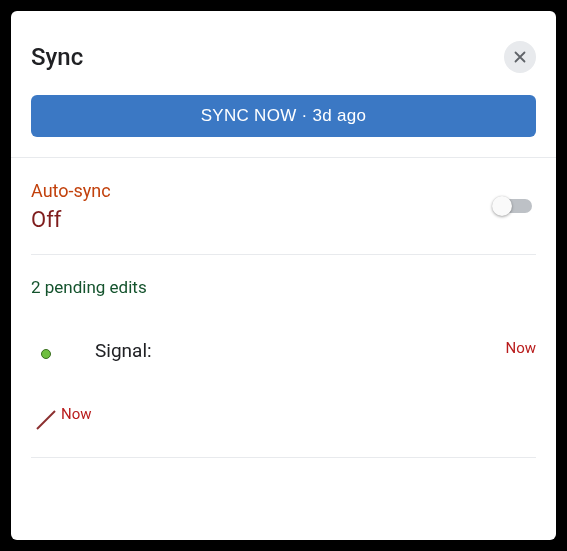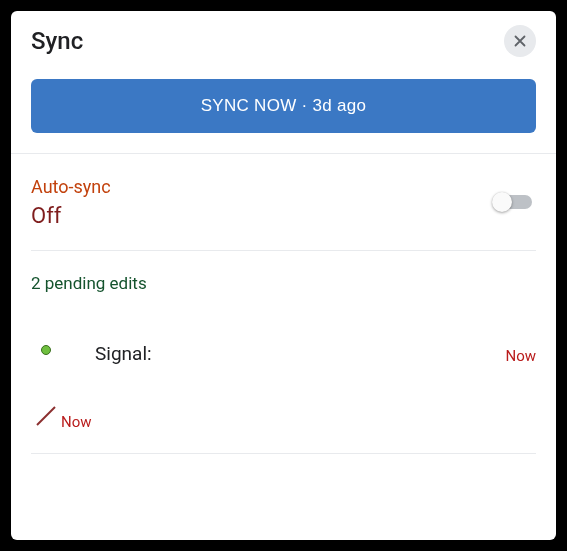--- a/index.html
+++ b/index.html
@@ -17,21 +17,21 @@
       justify-content: center;
     }
     .panel {
       background: #fff;
       width: 545px;
       height: 529px;
       border-radius: 6px;
       overflow: hidden;
       display: flex;
       flex-direction: column;
-      padding-top: 4px;
+      padding-top: 20px;
     }
     .header {
       display: flex;
       align-items: center;
       justify-content: space-between;
       padding: 10px 20px 6px 20px;
     }
     .title {
       font-size: 24px;
       font-weight: 500;
@@ -55,21 +55,21 @@
     }
     .sync-btn-wrap {
       padding: 16px 20px 20px 20px;
     }
     .sync-btn {
       width: 100%;
       background: #3b78c4;
       color: #fff;
       border: none;
       border-radius: 6px;
-      height: 54px;
+      height: 42px;
       font-size: 17px;
       font-weight: 500;
       letter-spacing: 0.3px;
       cursor: pointer;
     }
     .divider {
       height: 1px;
       background: #e8eaed;
       width: 100%;
     }
@@ -125,21 +125,21 @@
     .pending-section {
       padding: 22px 20px 0 20px;
     }
     .pending-count {
       font-size: 17px;
       color: #14532d;
       margin-bottom: 24px;
     }
     .edit-row {
       display: flex;
-      align-items: flex-end;
+      align-items: flex-start;
       padding: 18px 0;
     }
     .edit-icon {
       width: 30px;
       height: 30px;
       display: flex;
       align-items: center;
       justify-content: center;
       flex-shrink: 0;
     }

